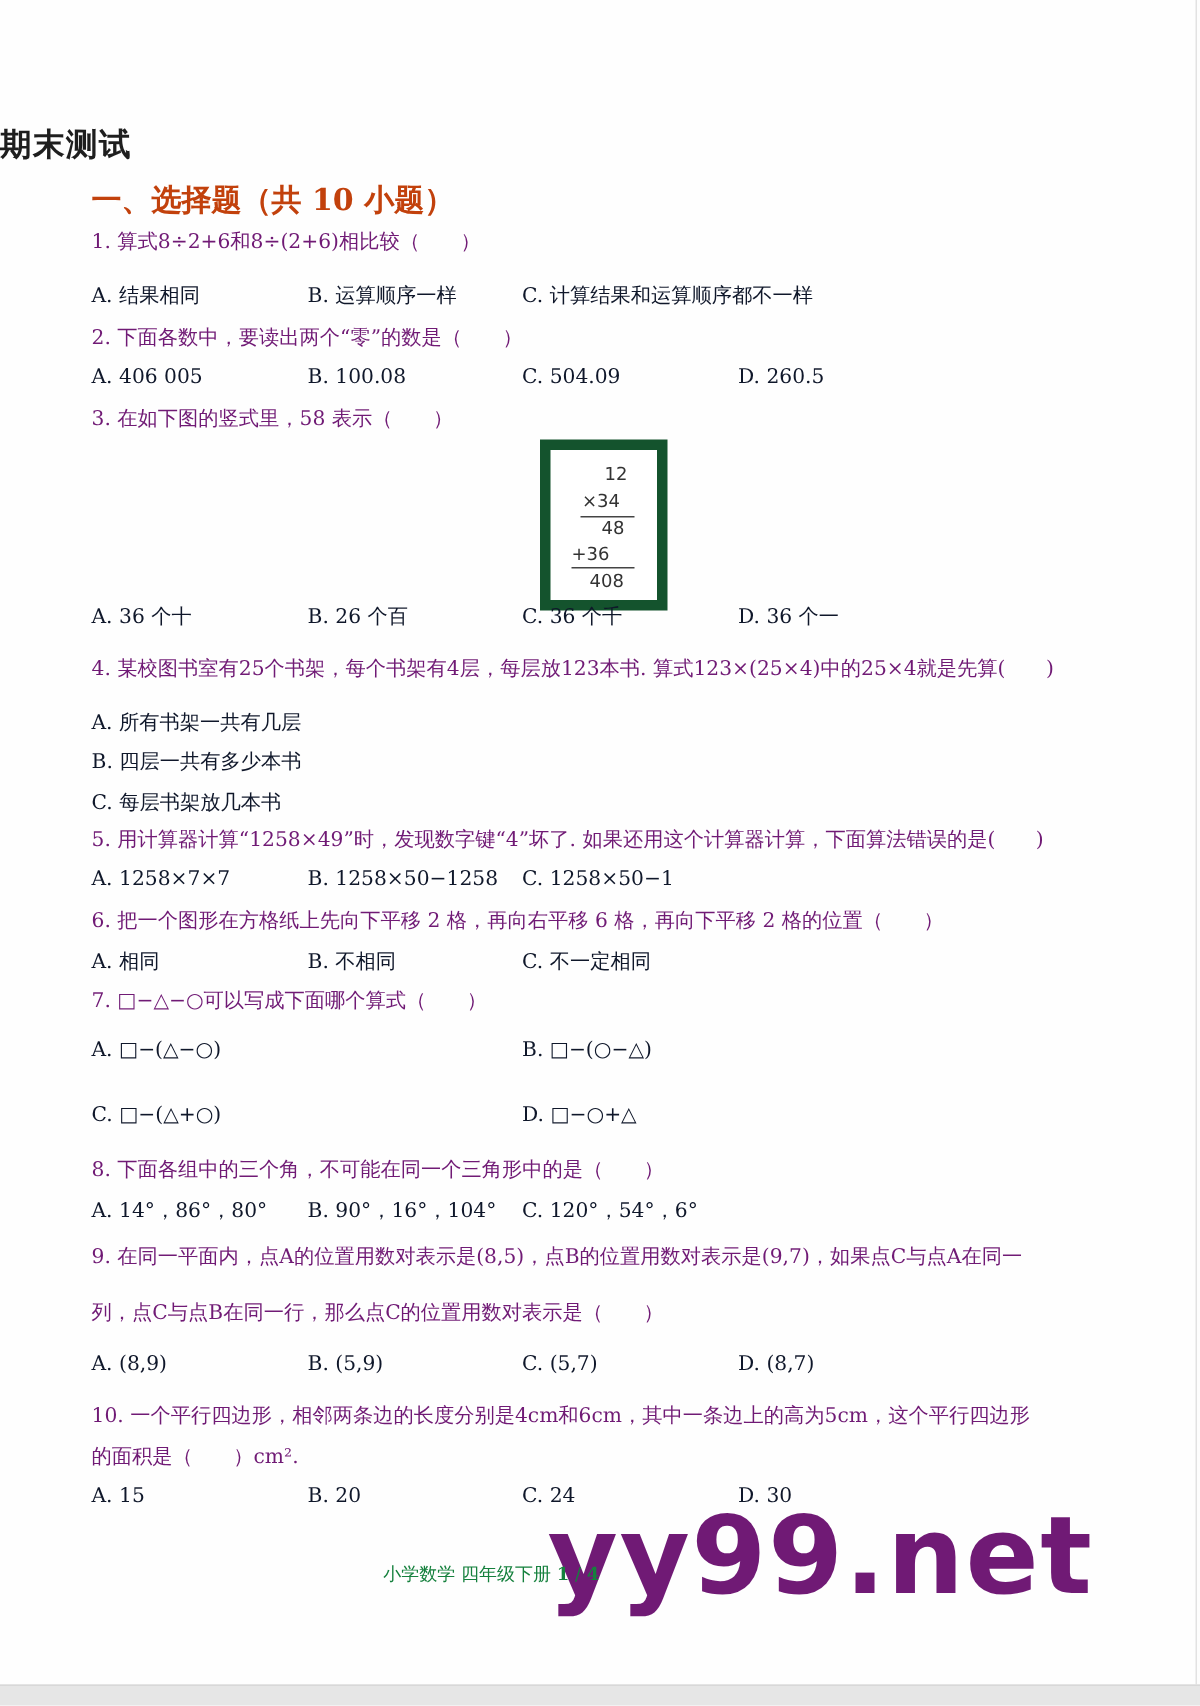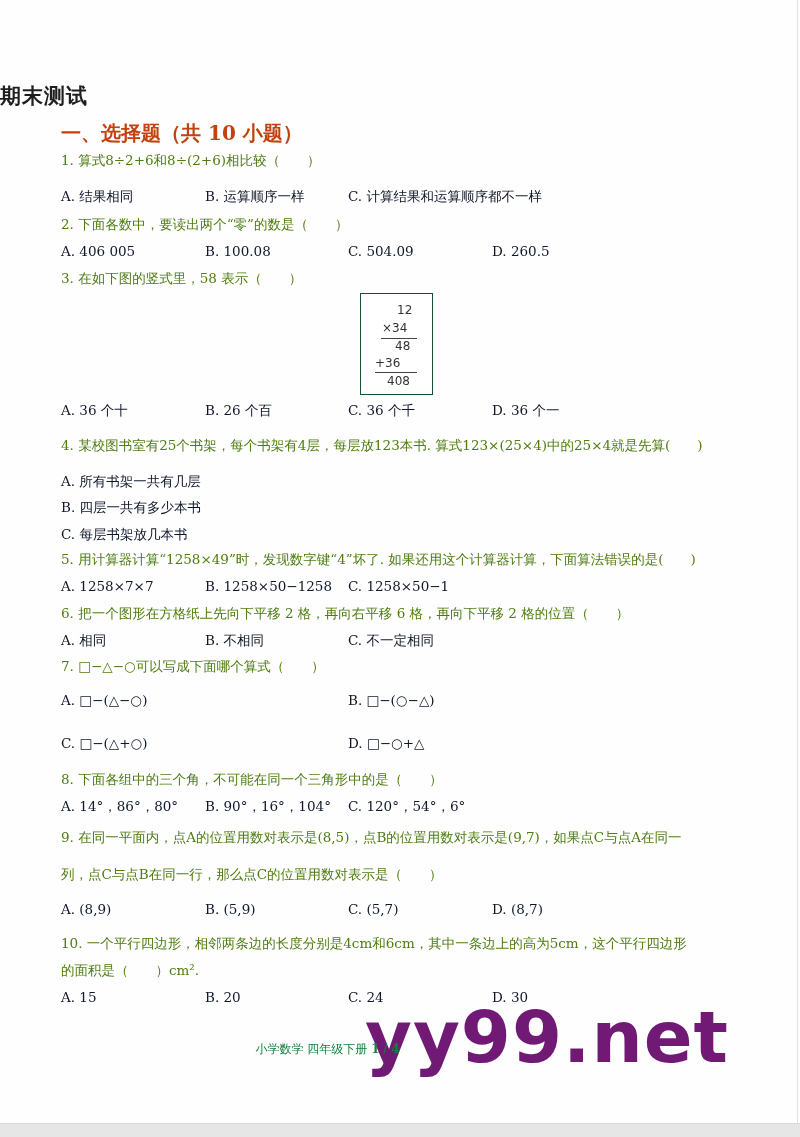--- a/index.html
+++ b/index.html
@@ -22,26 +22,26 @@
   .title {
     position: absolute; left: 0; width: 800px; top: 82px;
     text-align: left; font-size: 21px; font-weight: bold; letter-spacing: 1px;
     color: #1e1e1e;
   }
   .section {
     position: absolute; left: 61px; top: 120px;
     font-size: 20px; font-weight: bold; color: #c2410c;
   }
   .line {
-    position: absolute; left: 61px; font-size: 13.5px; white-space: nowrap; color: #4d7c0f;
+    position: absolute; left: 61px; font-size: 13.5px; white-space: nowrap; color: #701a75;
   }
   .opt { position: absolute; font-size: 13.5px; white-space: nowrap; color: #0f172a; }
   .vcalc {
     position: absolute; left: 360px; top: 293px; width: 71px; height: 100px;
-    border: 1px solid #14532d; background: #fff;
+    border: 7px solid #14532d; background: #fff;
     font-family: "DejaVu Sans", "Liberation Sans", sans-serif; font-size: 12px;
   }
   .vcalc .r { position: absolute; color: #333; }
   .vcalc .hl { position: absolute; height: 1px; background: #444; }
   .watermark {
     position: absolute; left: 365px; top: 995px;
     font-family: "DejaVu Sans", "Liberation Sans", sans-serif;
     font-size: 72px; font-weight: bold; color: #701a75; letter-spacing: 1px;
   }
   .footer {

